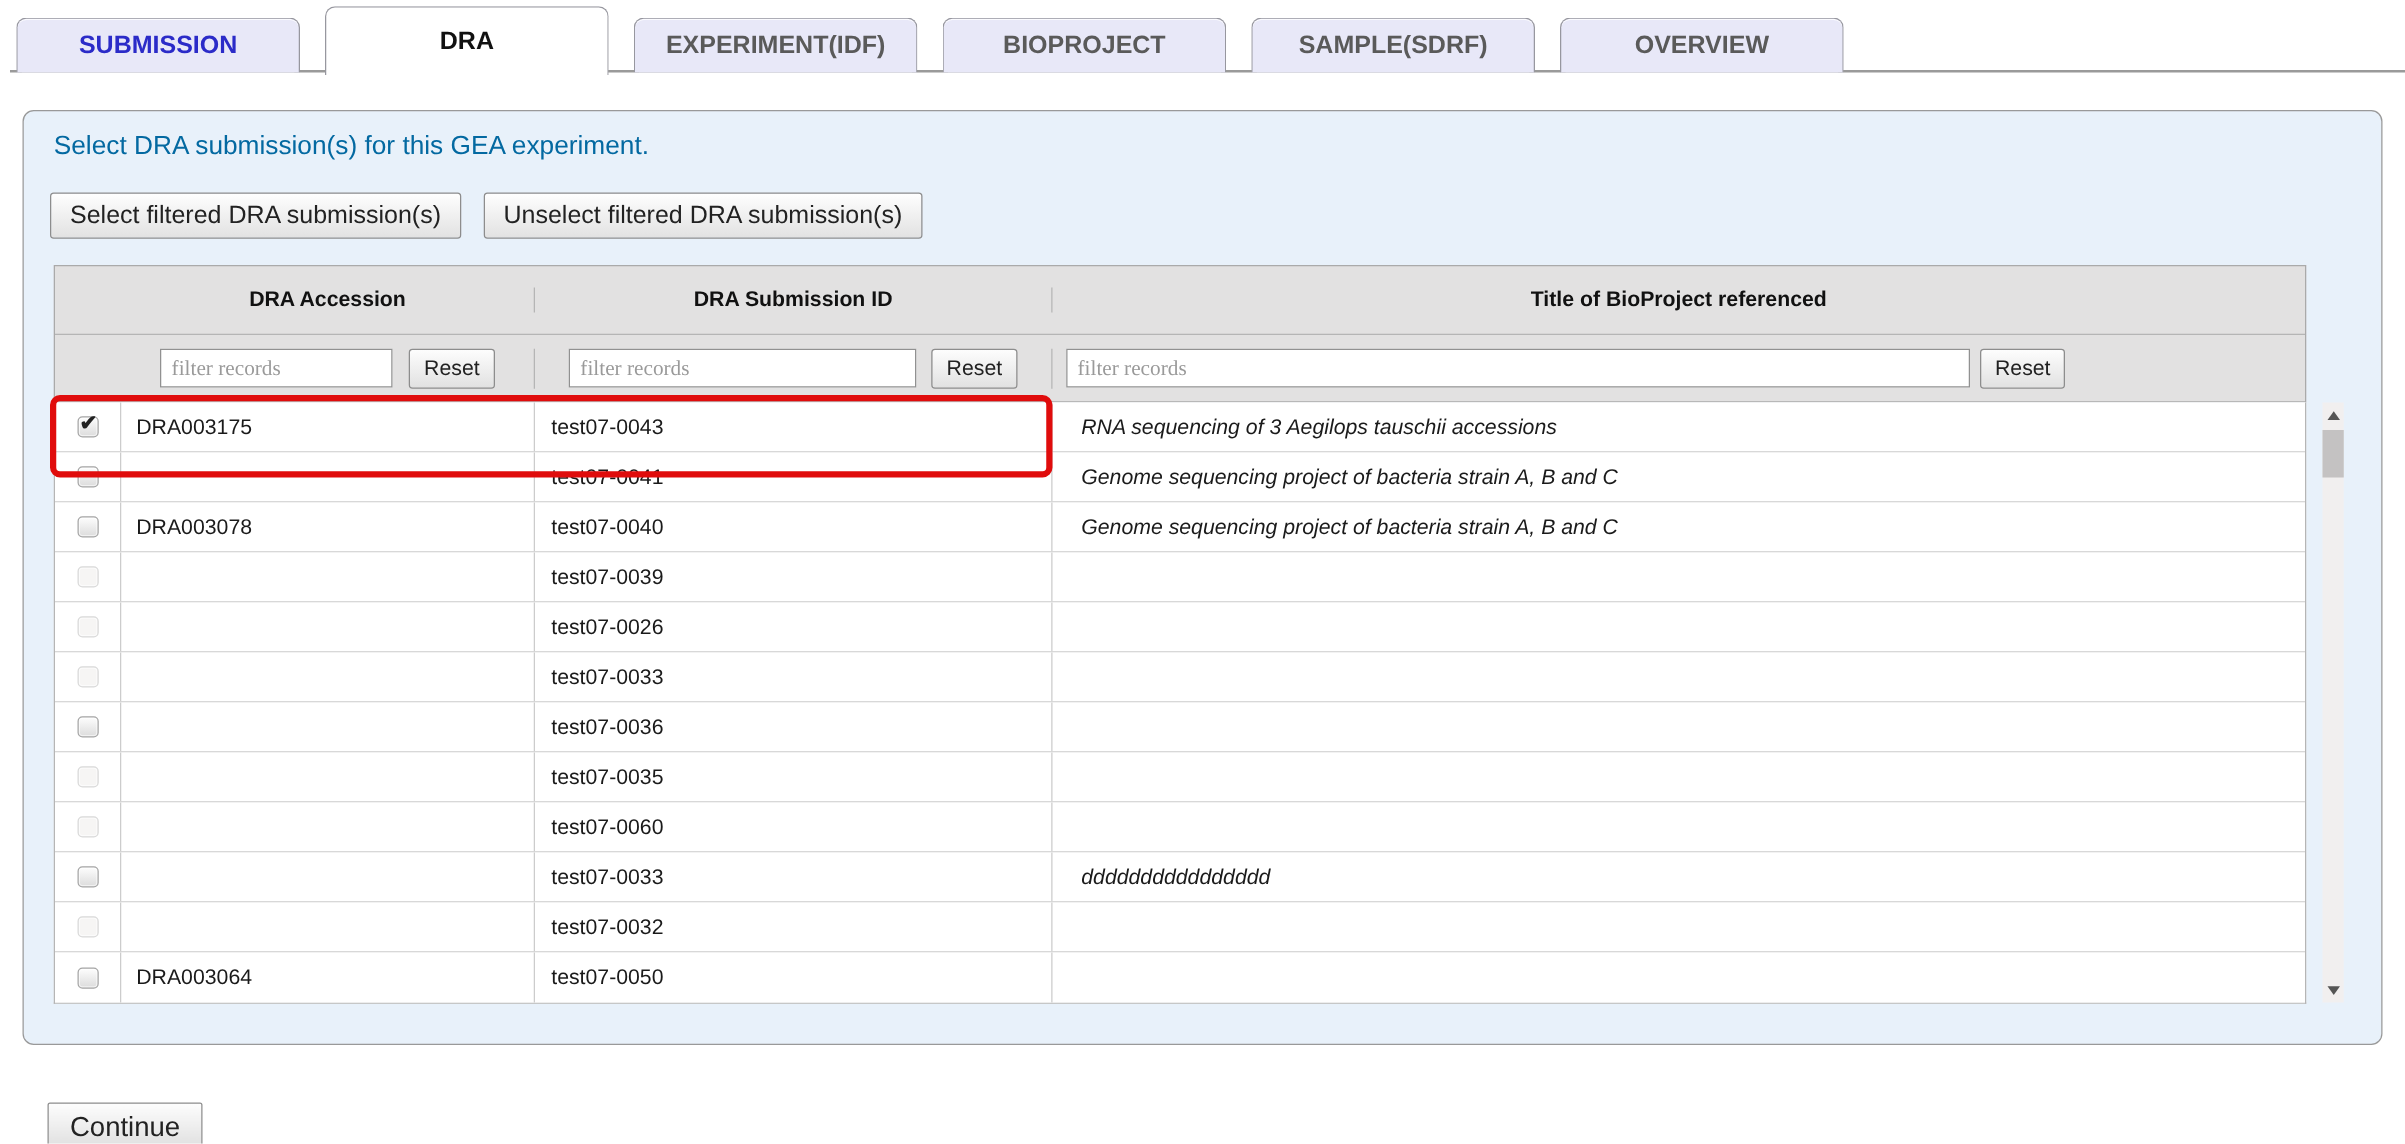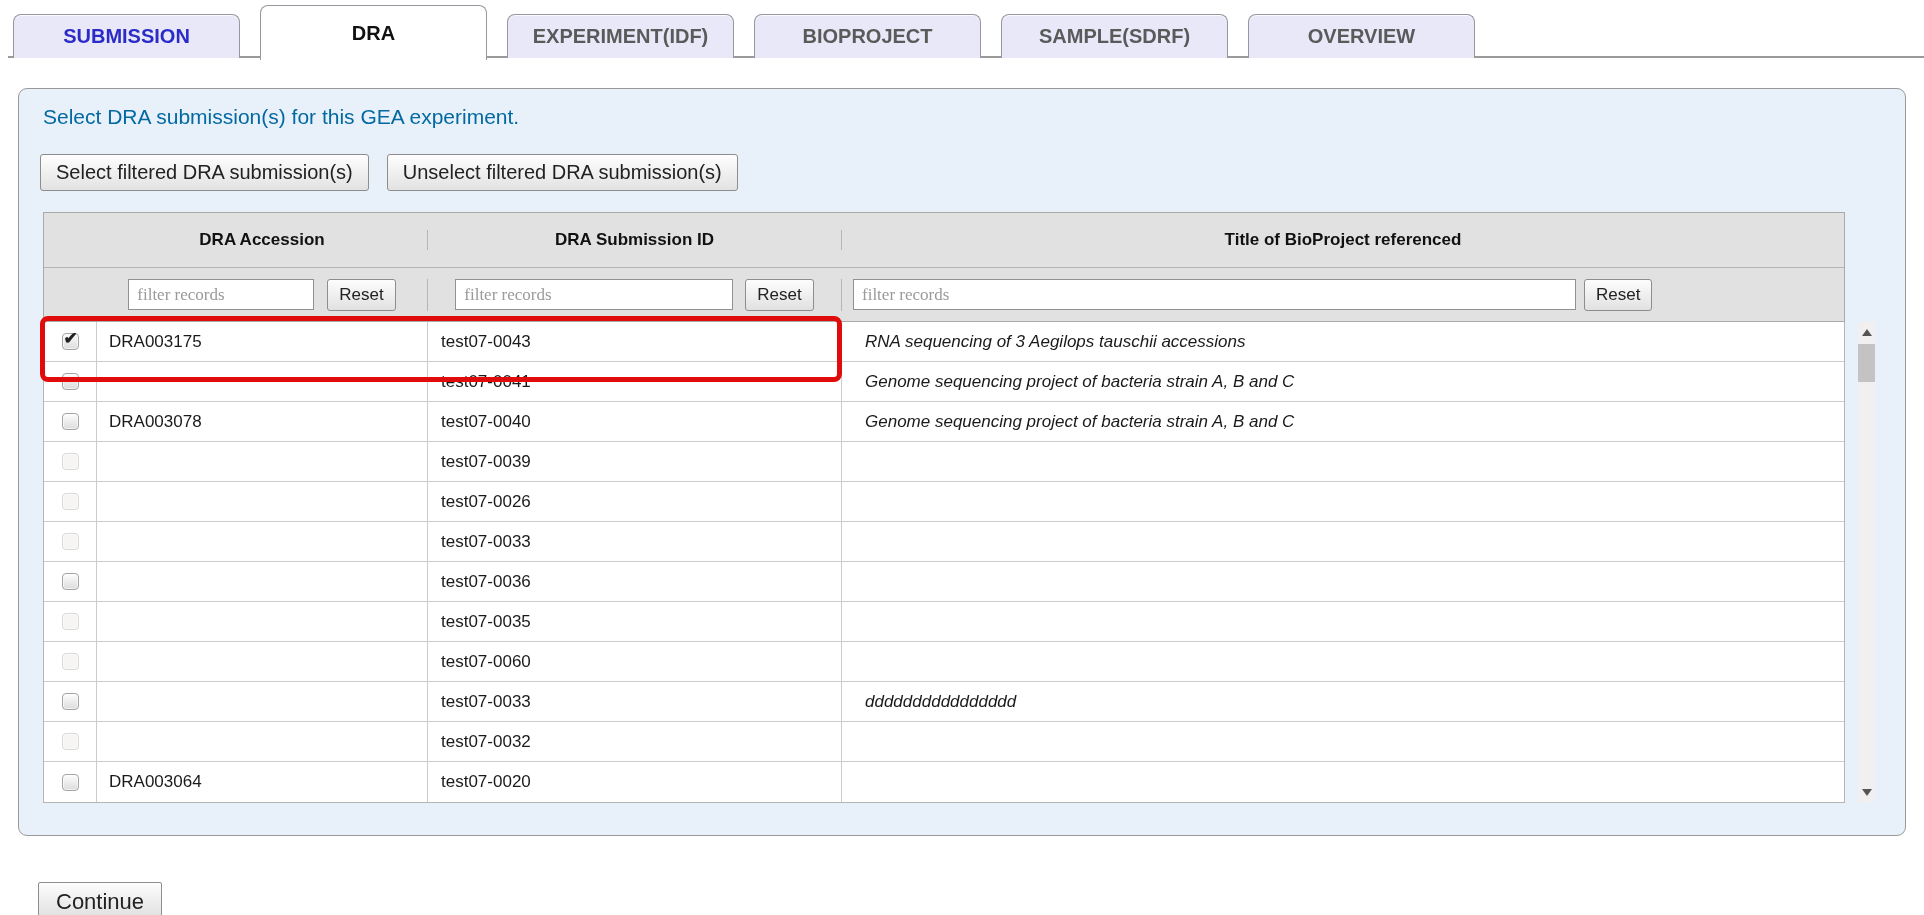--- a/index.html
+++ b/index.html
@@ -248,21 +248,21 @@
     </div>
     <div class="bc w-acc"></div>
     <div class="bc w-sub">test07-0032</div>
     <div class="bc w-title"></div>
   </div>
           <div class="brow">
     <div class="bc w-check">
       <span class="cb"></span>
     </div>
     <div class="bc w-acc">DRA003064</div>
-    <div class="bc w-sub">test07-0020</div>
+    <div class="bc w-sub">test07-0050</div>
     <div class="bc w-title"></div>
   </div>
         </div>
 
       <div class="vscroll">
         <div class="sbtn">
             <div class="tri-up"></div>
           </div>
         <div class="sbtn">
             <div class="tri-down"></div>

